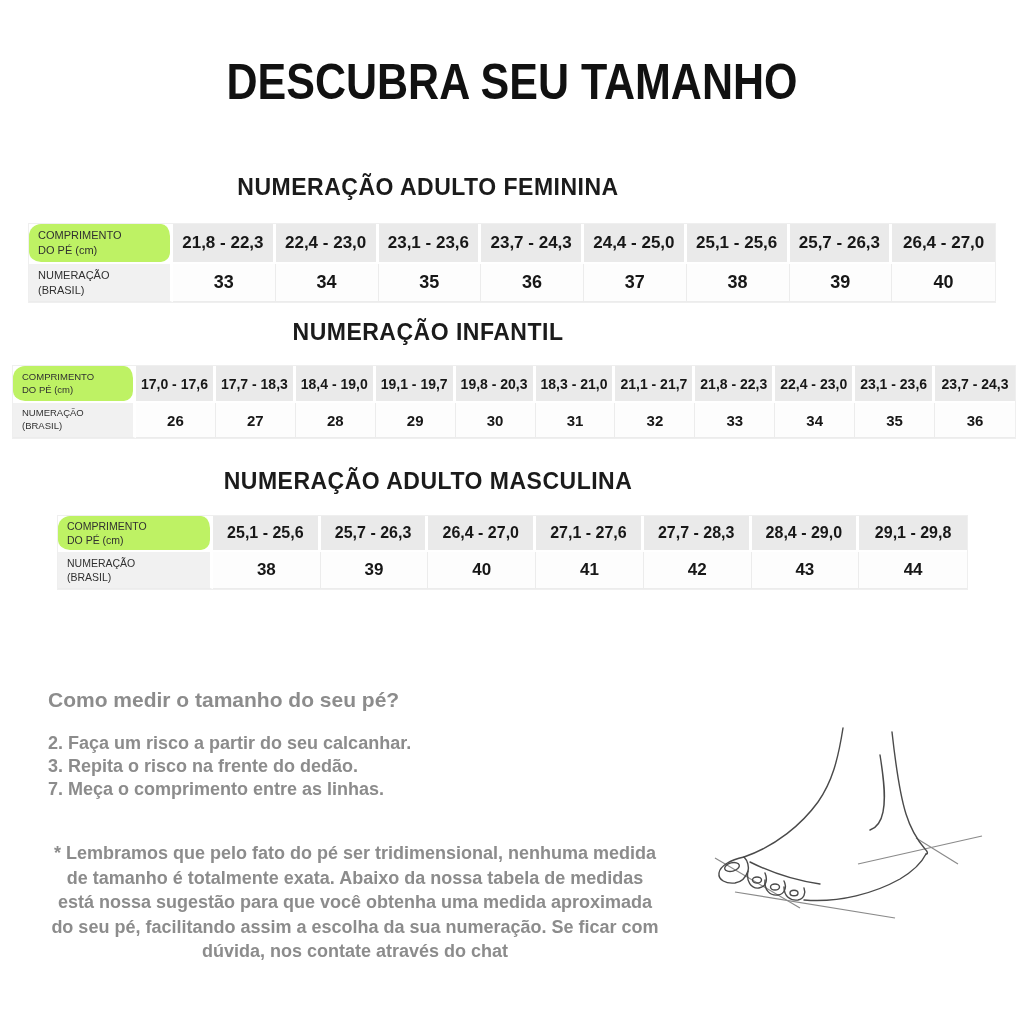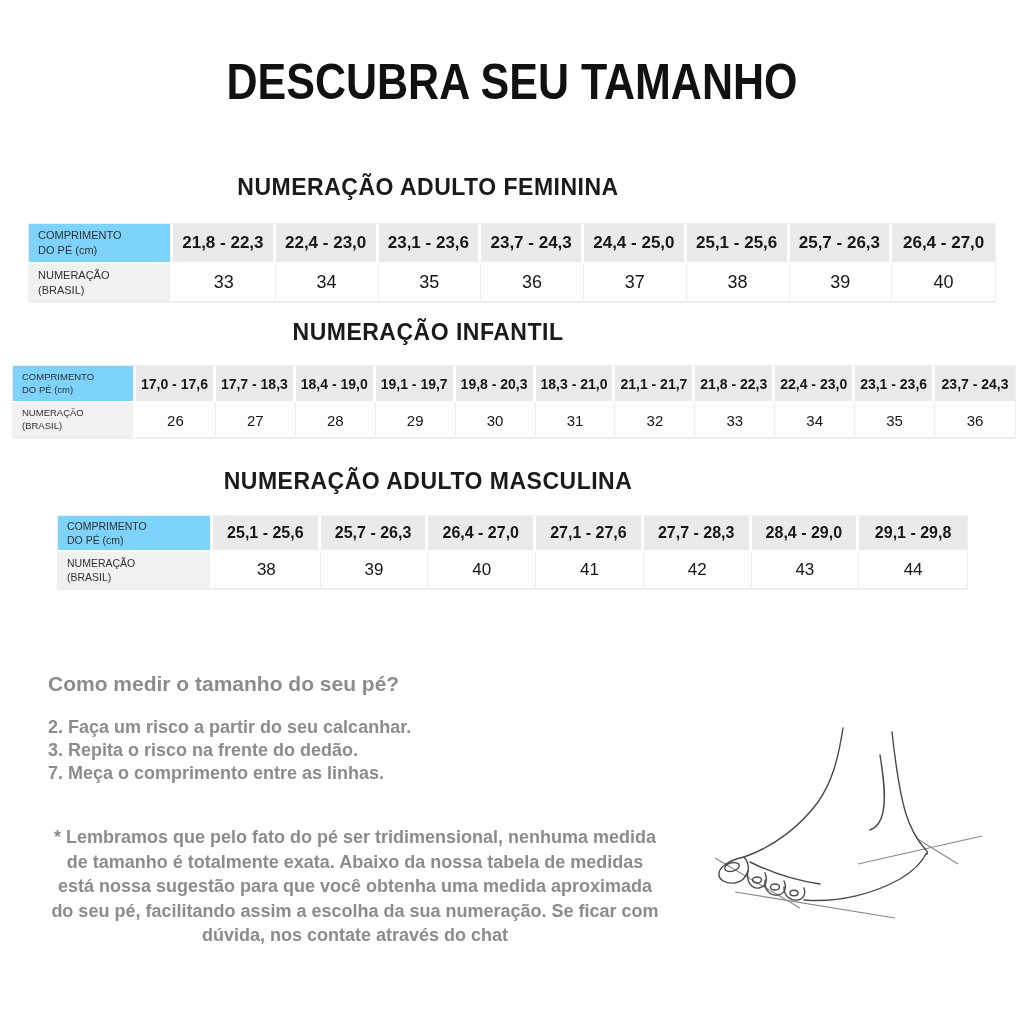--- a/index.html
+++ b/index.html
@@ -32,47 +32,47 @@
   .t-masc { left:57px;  top:515px; width:911px;  }
 
   .size-table td { vertical-align:middle; text-align:center; padding:0; }
   .r1 td {
     background:#eaeaea; border-right:3px solid #ffffff;
     border-bottom:2px solid #ffffff; font-weight:bold; color:#171717;
   }
   .r1 td:last-child { border-right:none; }
   .r2 td {
     background:#fdfdfd; border-right:1px solid #ececec;
-    border-bottom:1px solid #ececec; font-weight:normal; color:#171717;
+    border-bottom:1px solid #ececec; font-weight:bold; color:#171717;
   }
   .r2 td:last-child { border-right:none; }
 
   .label-cell {
     text-align:left !important; padding-left:9px !important;
     white-space:pre-line; font-weight:normal !important; color:#303030 !important;
     line-height:1.35;
   }
-  .r1 .label-cell { background:#7dd3fc; }
+  .r1 .label-cell { background:#bef264;border-radius:12px; }
   .r2 .label-cell { background:#f1f1f1; border-right:3px solid #ffffff; }
 
   .t-fem  .label-cell { width:132px; font-size:11px;  }
   .t-inf  .label-cell { width:111px; font-size:9.5px; }
   .t-masc .label-cell { width:143px; font-size:10.5px;}
 
   .t-fem  .r1 td { height:38px; } .t-fem  .r2 td { height:37px; }
   .t-inf  .r1 td { height:35px; } .t-inf  .r2 td { height:34px; }
   .t-masc .r1 td { height:34px; } .t-masc .r2 td { height:36px; }
 
   .t-fem  .r1 .c { font-size:17px; } .t-fem  .r2 .c { font-size:18px; }
   .t-inf  .r1 .c { font-size:14px; } .t-inf  .r2 .c { font-size:15px; }
   .t-masc .r1 .c { font-size:16px; } .t-masc .r2 .c { font-size:17px; }
 
   
   .howto {
-    position:absolute; left:48px; top:672px; width:614px;
+    position:absolute; left:48px; top:688px; width:614px;
     color:#8c8c8c; font-weight:bold;
   }
   .howto-heading { font-size:21px; margin:0 0 20px 0; }
   .step { font-size:18px; line-height:23px; }
   .note { margin-top:40px; font-size:18px; line-height:24.5px;text-align:center; }
 
   
   .foot-illustration { position:absolute; left:680px; top:690px; width:344px; height:260px; }
 </style>
 </head>

